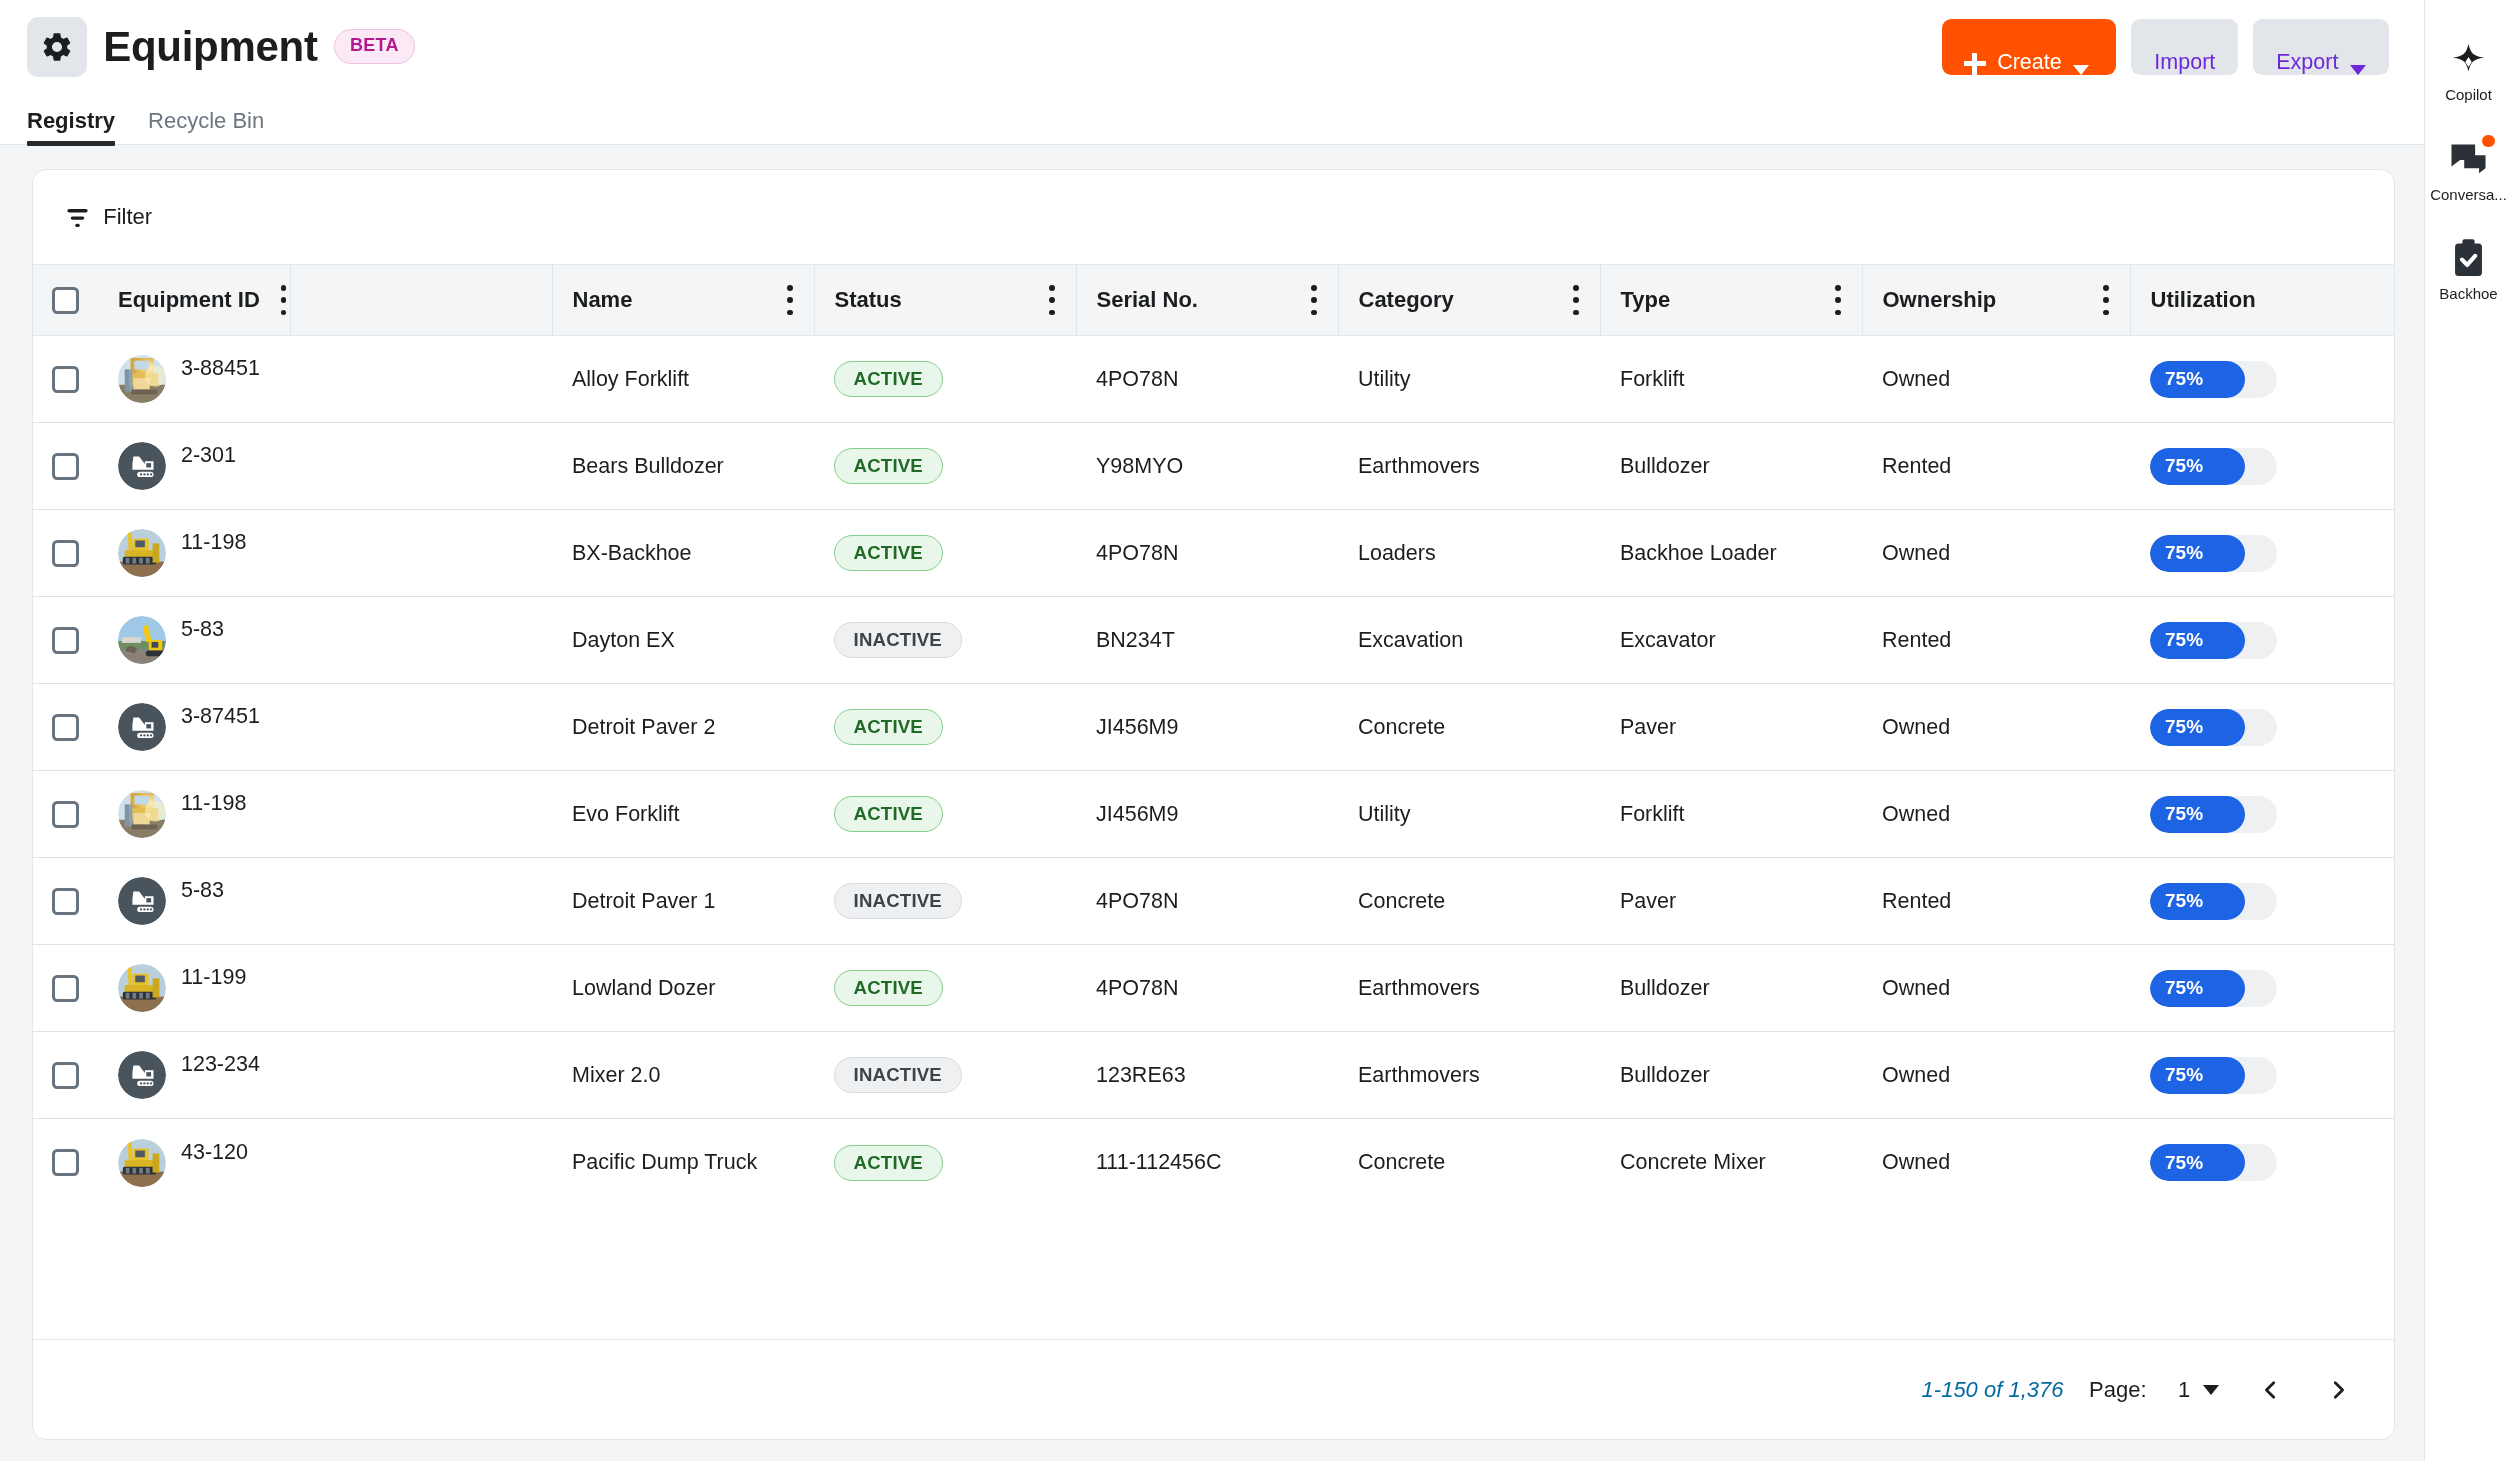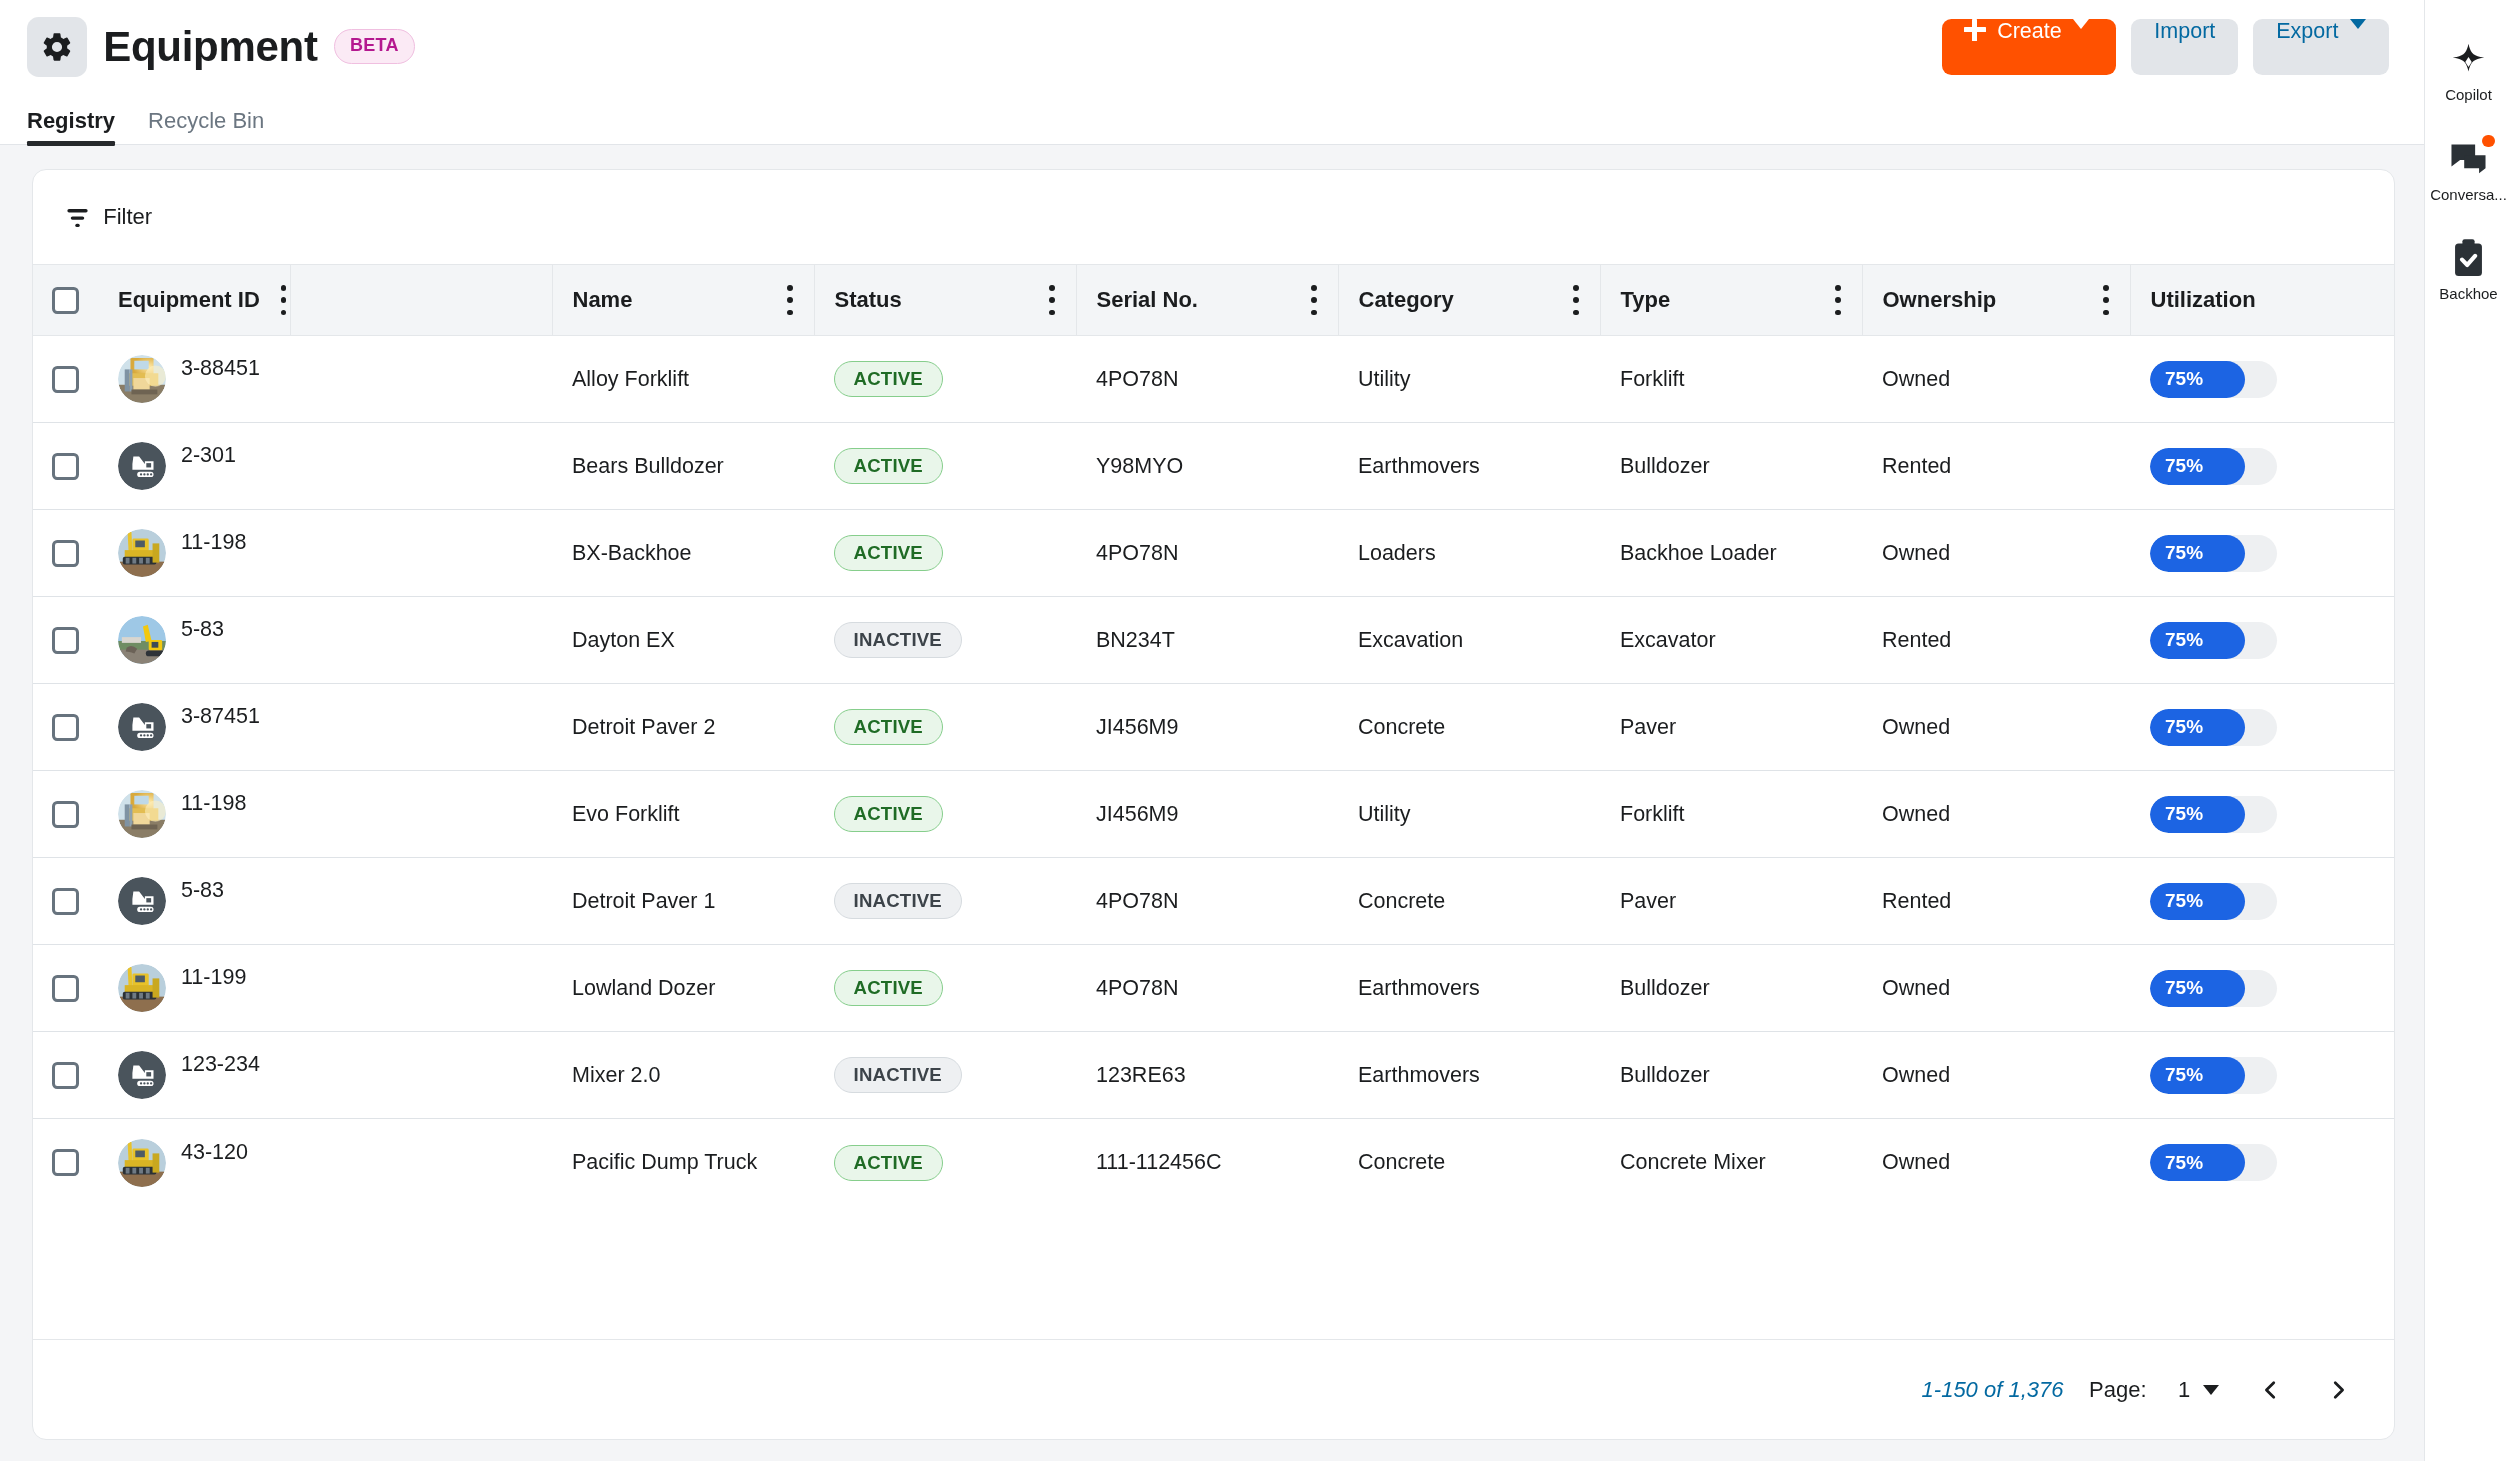--- a/index.html
+++ b/index.html
@@ -77,31 +77,31 @@
     align-items: center;
     gap: 15px;
   }
 
   .btn {
     height: 56px;
     border-radius: 9.3px;
     font-size: 21.5px;
     font-weight: 500;
     display: flex;
-    align-items: flex-start;
+    align-items: flex-end;
     justify-content: center;
     gap: 11.6px;
     padding: 0 23px;
     border: none;
     white-space: nowrap;
     font-family: inherit;
     cursor: pointer;
   }
   .btn-primary { background: #ff5100; color: #ffffff; padding: 0 27px 0 22px; }
-  .btn-secondary { background: #e2e5e9; color: #0369a1; }
+  .btn-secondary { background: #e2e5e9; color: #6d28d9; }
 
   .plus-ico { width: 22px; height: 22px; position: relative; flex-shrink: 0; }
   .plus-ico::before, .plus-ico::after {
     content: ""; position: absolute; background: #ffffff; border-radius: 0.6px;
   }
   .plus-ico::before { left: 0; top: 8.7px; width: 22px; height: 4.7px; }
   .plus-ico::after { top: 0; left: 8.7px; width: 4.7px; height: 22px; }
 
   .caret-down {
     width: 0; height: 0; flex-shrink: 0;

